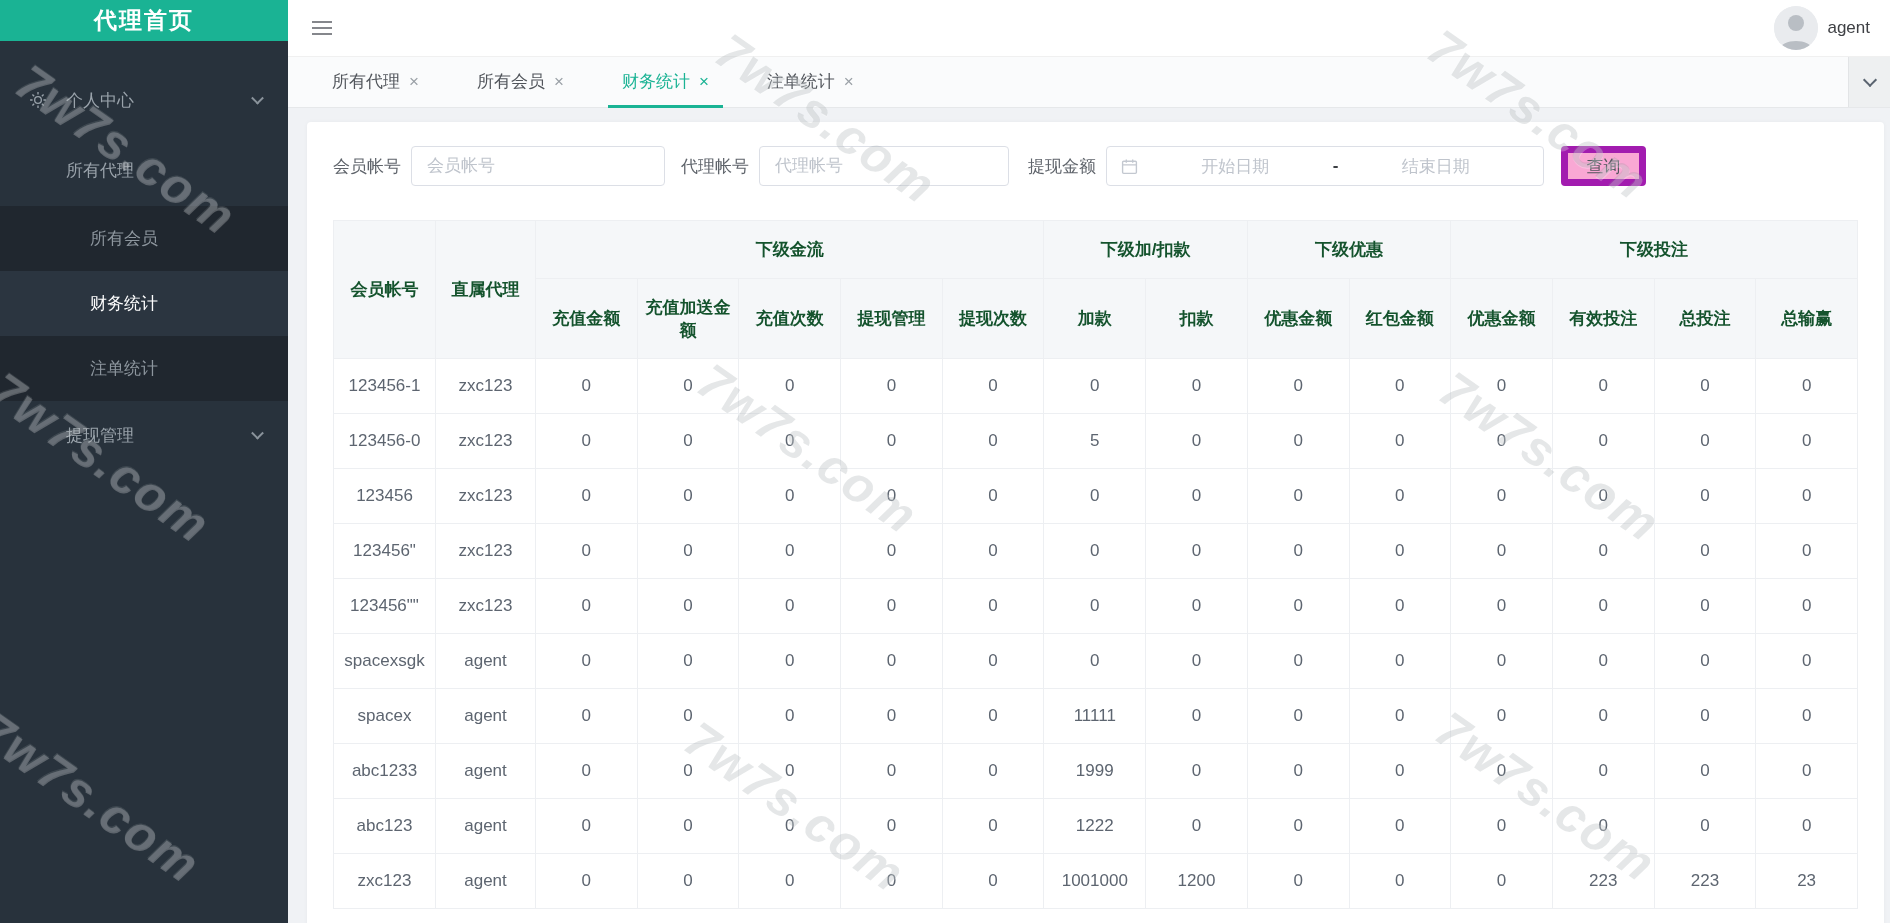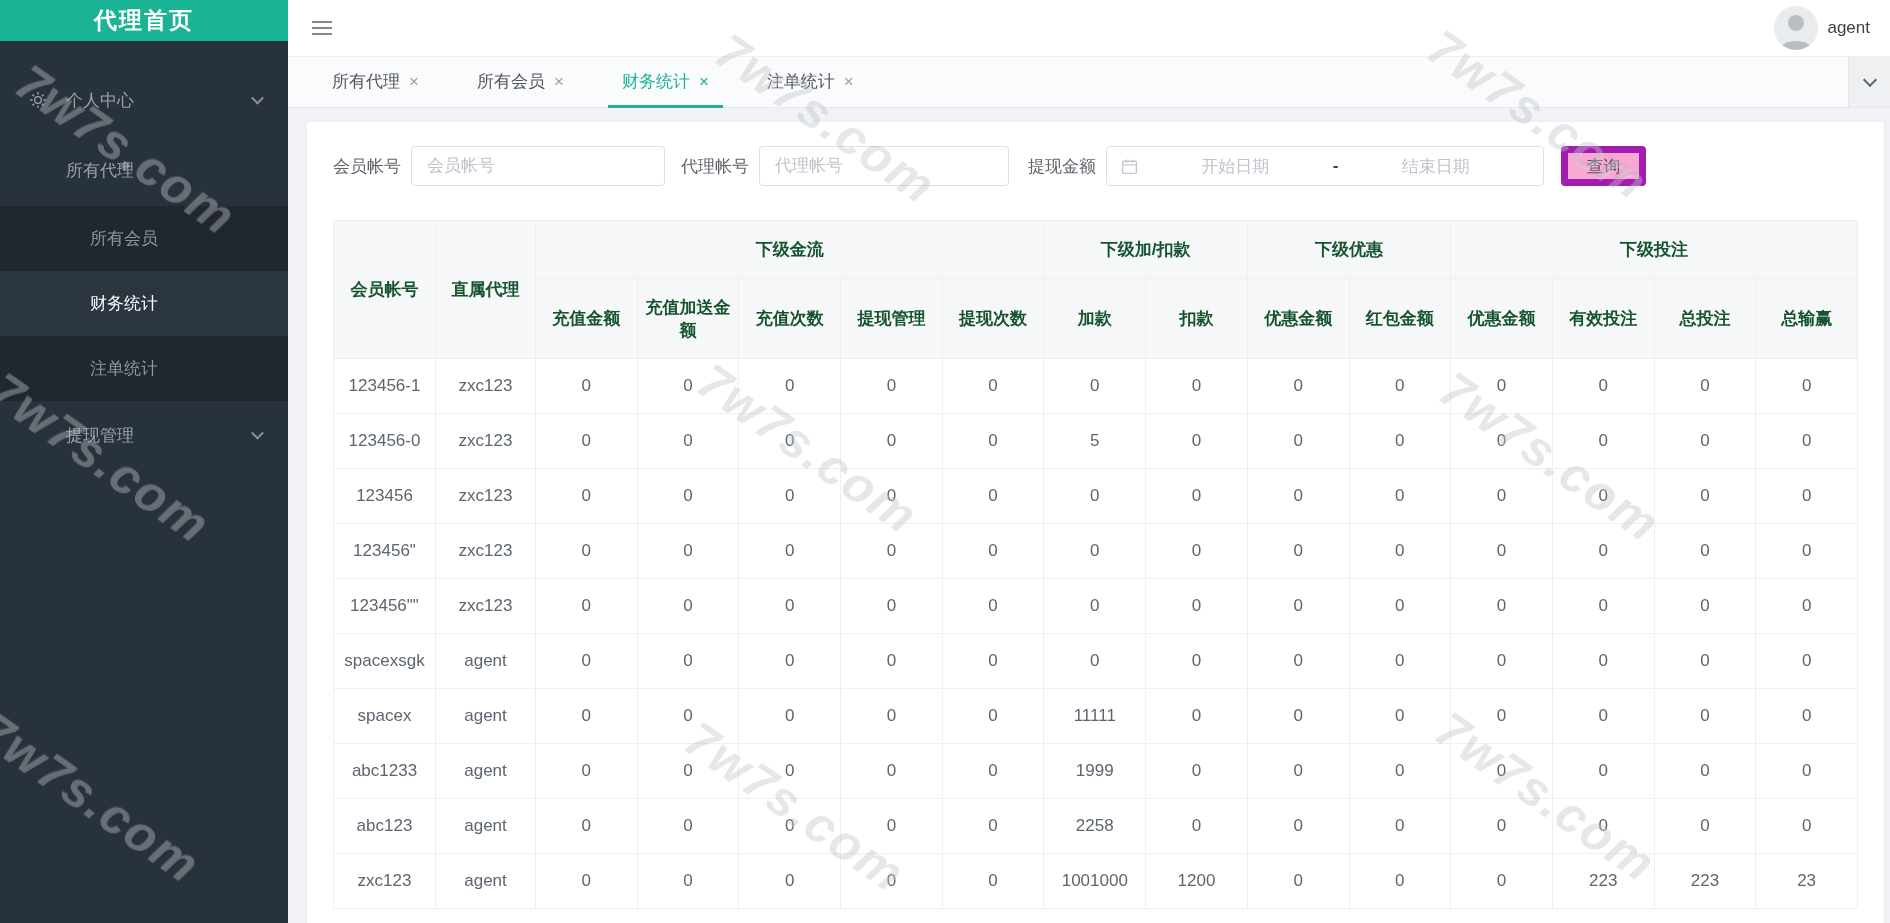--- a/index.html
+++ b/index.html
@@ -383,21 +383,21 @@
               <td>0</td>
             </tr>
             <tr>
               <td>abc123</td>
               <td>agent</td>
               <td>0</td>
               <td>0</td>
               <td>0</td>
               <td>0</td>
               <td>0</td>
-              <td>2258</td>
+              <td>1222</td>
               <td>0</td>
               <td>0</td>
               <td>0</td>
               <td>0</td>
               <td>0</td>
               <td>0</td>
               <td>0</td>
             </tr>
             <tr>
               <td>zxc123</td>

